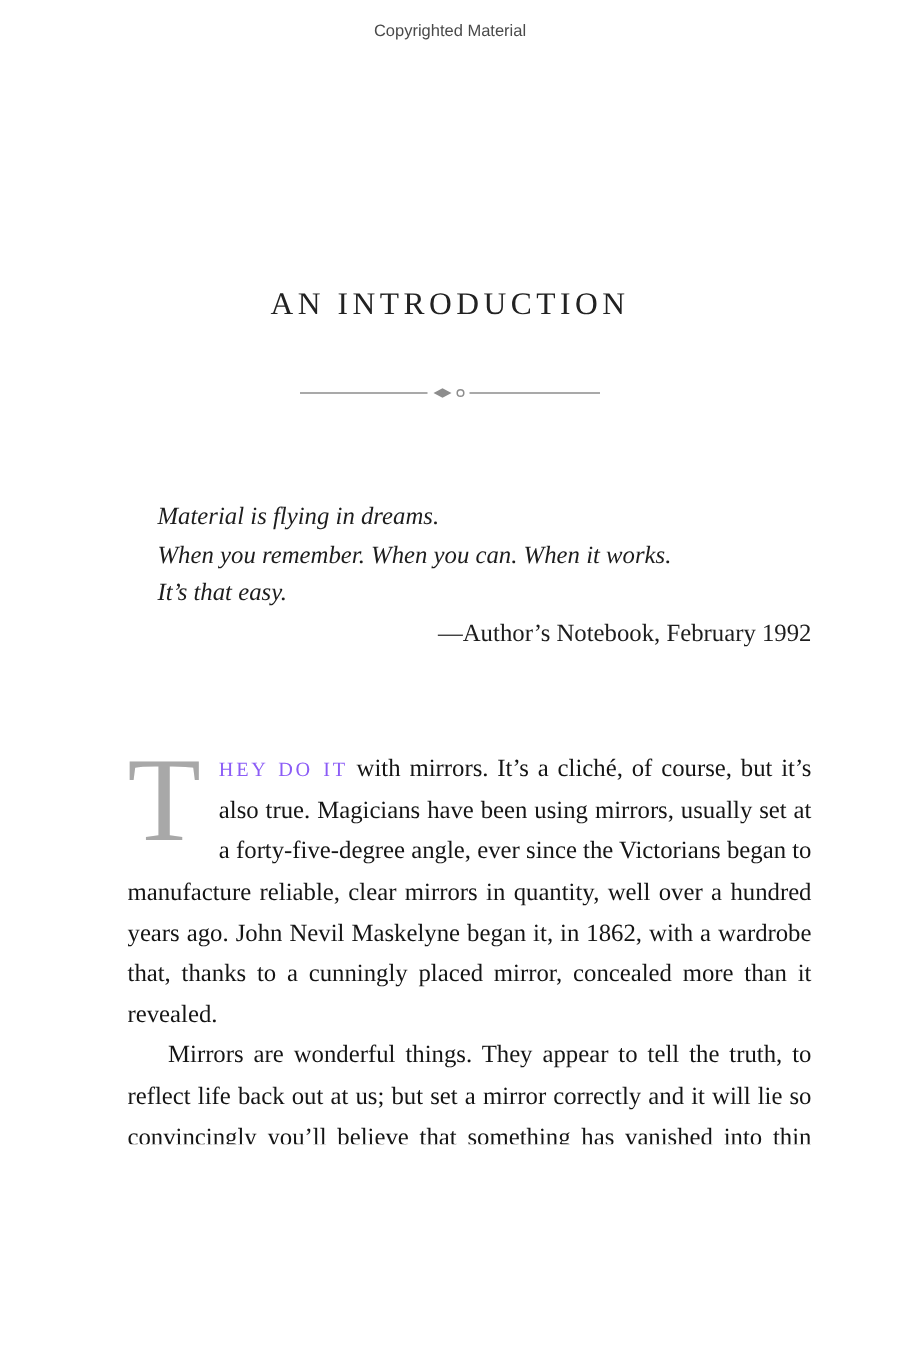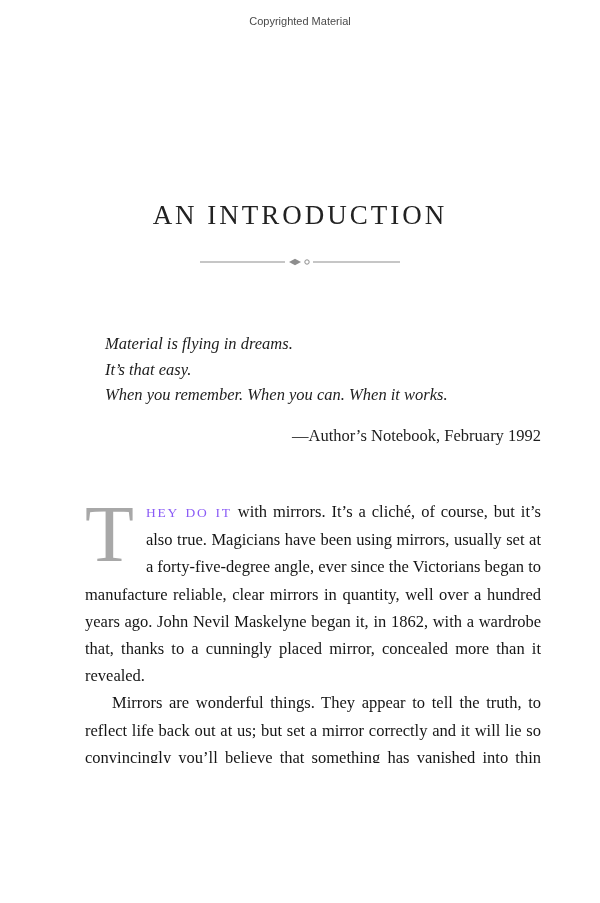--- a/index.html
+++ b/index.html
@@ -28,28 +28,28 @@
     top: 15px;
   }
   .notice-bottom {
     top: 861px;
     height: 28px;
     line-height: 28px;
     background: #eaeaea;
   }
   .chapter-title {
     position: absolute;
-    top: 200px;
+    top: 190px;
     left: 0;
     width: 100%;
     margin: 0;
     text-align: center;
     font-family: "Liberation Serif", serif;
     font-weight: 500;
-    font-size: 27px;
+    font-size: 21px;
     letter-spacing: 3px;
     color: #222222;
   }
   .divider {
     position: absolute;
     top: 256px;
     left: 0;
     width: 100%;
     display: flex;
     justify-content: center;
@@ -60,21 +60,21 @@
     left: 105px;
     width: 436px;
     font-style: italic;
     font-size: 16.5px;
     line-height: 25.5px;
     color: #1d1d1d;
   }
   .epigraph-attribution {
     font-style: normal;
     text-align: right;
-    margin-top: 15px;
+    margin-top: 1px;
     font-family: Liberation Serif, serif;
   }
   .body-text {
     position: absolute;
     top: 498px;
     left: 85px;
     width: 456px;
     font-size: 16.5px;
     line-height: 27.2px;
     text-align: justify;
@@ -113,22 +113,22 @@
     <svg width="200" height="12" viewBox="0 0 200 12" aria-hidden="true">
       <line x1="0" y1="6" x2="85" y2="6" stroke="#8d8d8d" stroke-width="1"></line>
       <polygon points="89,6 95,2.8 101,6 95,9.2" fill="#8d8d8d"></polygon>
       <circle cx="107" cy="6" r="2.2" fill="none" stroke="#8d8d8d" stroke-width="1"></circle>
       <line x1="113" y1="6" x2="200" y2="6" stroke="#8d8d8d" stroke-width="1"></line>
     </svg>
   </div>
 
   <div class="epigraph">
     <div>Material is flying in dreams.</div>
+    <div>When you remember. When you can. When it works.</div>
     <div>It’s that easy.</div>
-    <div>When you remember. When you can. When it works.</div>
     <div class="epigraph-attribution">—Author’s Notebook, February 1992</div>
   </div>
 
   <div class="body-text">
     <p>
       <span class="dropcap">T</span><span class="lead-smallcaps">HEY DO IT</span><span> with mirrors. It’s a cliché, of course, but it’s also true. Magicians have been using mirrors, usually set at a forty-five-degree angle, ever since the Victorians began to manufacture reliable, clear mirrors in quantity, well over a hundred years ago. John Nevil Maskelyne began it, in 1862, with a wardrobe that, thanks to a cunningly placed mirror, concealed more than it revealed.</span>
     </p>
     <p class="para-indent">Mirrors are wonderful things. They appear to tell the truth, to reflect life back out at us; but set a mirror correctly and it will lie so convincingly you’ll believe that something has vanished into thin air, that a box filled with doves and flags and spiders is actually empty, that people hidden in the wings or the pit are floating ghosts upon the stage. Angle it right and a mirror becomes a magic casement; it can show you anything you can imagine and maybe a few things you can’t.</p>
   </div>
 

